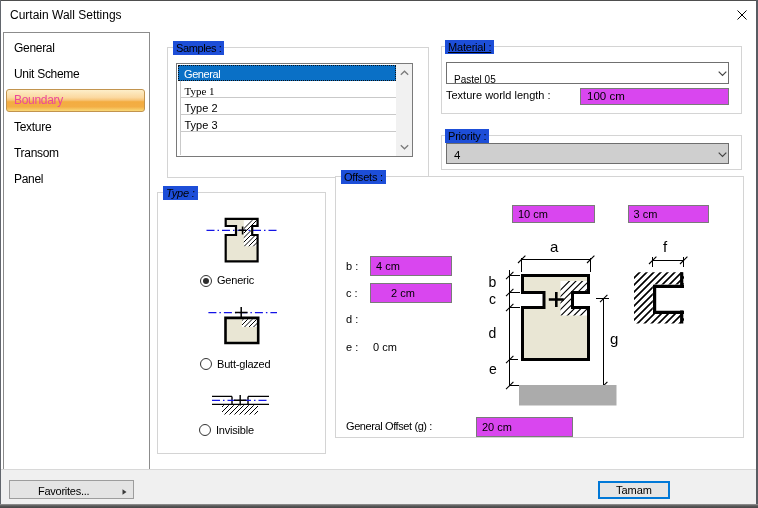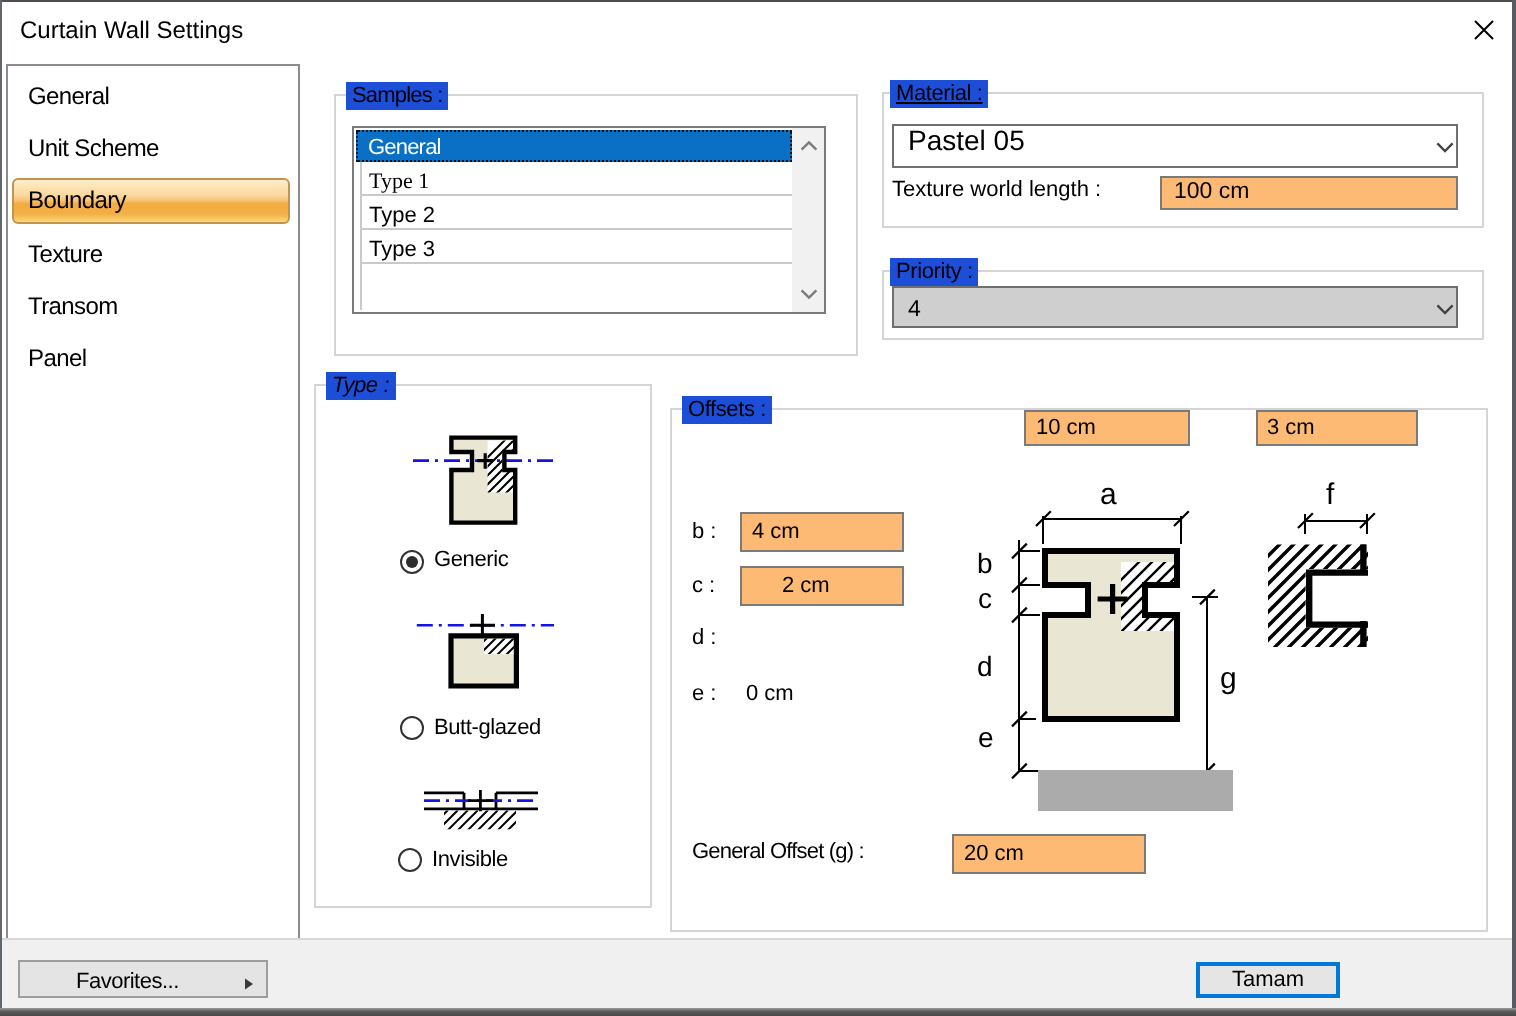--- a/index.html
+++ b/index.html
@@ -17,39 +17,39 @@
   .botbar{left:1px;top:469px;width:756px;height:35px;background:#f0f0f0;border-top:1px solid #d8d8d8;box-sizing:border-box;}
   
   .side{left:3px;top:32px;width:147px;height:439px;background:#fff;border:1px solid #8c8c8c;box-sizing:border-box;}
   .sideitem{left:14px;width:130px;height:15px;letter-spacing:-0.3px;}
   .orange{left:6px;top:89px;width:139px;height:23px;border:1px solid #c2944e;border-radius:3px;
      background:linear-gradient(#fdeec9 0%,#fbd9a1 35%,#f7c579 48%,#f3ac41 56%,#f3ae45 80%,#f7c864 92%,#f9d977 100%);box-sizing:border-box;}
   
   .group{border:1px solid #d4d4d4;box-sizing:border-box;background:#fff;}
   .glabel{background:#1d4ed8;padding:0 3px;position:absolute;top:-7px;font-size:11px;line-height:14px;letter-spacing:-0.2px;white-space:nowrap;}
   
-  .tbox{border:1px solid #7a7a7a;background:#fdba74;box-sizing:border-box;font-size:11px;line-height:14px;white-space:nowrap;}
+  .tbox{border:1px solid #7a7a7a;background:#d946ef;box-sizing:border-box;font-size:11px;line-height:14px;white-space:nowrap;}
   .combo{border:1px solid #707070;background:#fff;box-sizing:border-box;}
   .radio{width:12px;height:12px;border:1.3px solid #333;border-radius:50%;background:#fff;box-sizing:border-box;}
   .btn{background:#e5e5e5;border:1px solid #adadad;box-sizing:border-box;text-align:center;font-size:11px;color:#000;}
 </style>
 </head>
 <body>
 <div class="win">
 
   <div class="abs t12" style="left:10px;top:8px;">Curtain Wall Settings</div>
   <svg class="abs" style="left:737px;top:10px;" width="10" height="10" viewBox="0 0 10 10">
     <path d="M0.5 0.5 L9.5 9.5 M9.5 0.5 L0.5 9.5" stroke="#000" stroke-width="1" fill="none"></path>
   </svg>
 
   <div class="abs side"></div>
   <div class="abs orange"></div>
   <div class="abs t12 sideitem" style="top:41px;">General</div>
   <div class="abs t12 sideitem" style="top:67px;">Unit Scheme</div>
-  <div class="abs t12 sideitem" style="top:93px;color:#000000;">Boundary</div>
+  <div class="abs t12 sideitem" style="top:93px;color:#ec4899;">Boundary</div>
   <div class="abs t12 sideitem" style="top:120px;">Texture</div>
   <div class="abs t12 sideitem" style="top:172px;">Panel</div>
   <div class="abs t12 sideitem" style="top:146px;">Transom</div>
 
   <div class="abs group" style="left:167px;top:47px;width:262px;height:131px;">
     <span class="glabel" style="left:5px;letter-spacing:-0.4px;">Samples :</span>
   </div>
 
   <div class="abs" style="left:176px;top:63px;width:237px;height:94px;border:1px solid #7a7a7a;background:#fff;box-sizing:border-box;">
 
@@ -70,21 +70,21 @@
       <svg class="abs" style="left:3.5px;top:80px;" width="9" height="6" viewBox="0 0 9 6">
           <path d="M0.8 1.2 L4.5 4.8 L8.2 1.2" stroke="#7a7a7a" stroke-width="1.2" fill="none"></path>
         </svg>
     </div>
   </div>
 
   <div class="abs group" style="left:441px;top:46px;width:301px;height:68px;">
     <span class="glabel" style="left:3px;text-decoration:underline;">Material :</span>
   </div>
   <div class="abs combo" style="left:446px;top:61.5px;width:283px;height:22px;">
-    <div class="abs t11" style="left:7px;top:0;font-size:14px;">Pastel 05</div>
+    <div class="abs t11" style="left:7px;top:10px;font-size:10px;">Pastel 05</div>
     <svg class="abs" style="left:271px;top:8px;" width="9" height="6" viewBox="0 0 9 6">
         <path d="M0.7 0.7 L4.5 4.5 L8.3 0.7" stroke="#434343" stroke-width="1.2" fill="none"></path>
       </svg>
   </div>
   <div class="abs t11" style="left:446px;top:88px;">Texture world length :</div>
   <div class="abs tbox" style="left:580px;top:88px;width:149px;height:17px;"><span style="margin-left:6px;font-size:11.5px;line-height:15px;">100 cm</span></div>
 
   <div class="abs group" style="left:441px;top:135px;width:301px;height:35px;">
     <span class="glabel" style="left:3px;">Priority :</span>
   </div>
@@ -140,21 +140,21 @@
     <clipPath id="ih">
         <path d="M222 405.2 H 258 V 414.6 H 222 Z"></path>
       </clipPath>
     <g clip-path="url(#ih)" stroke="#000" stroke-width="1">
       <path d="M218 416 l11-11 M223 416 l11-11 M228 416 l11-11 M233 416 l11-11 M238 416 l11-11 M243 416 l11-11 M248 416 l11-11 M253 416 l11-11 M213 416 l11-11"></path>
     </g>
   </svg>
   <div class="abs radio" style="left:199px;top:423.5px;"></div>
   <div class="abs t11" style="left:216px;top:423px;letter-spacing:-0.2px;">Invisible</div>
 
-  <div class="abs group" style="left:335px;top:204px;width:409px;height:262px;">
+  <div class="abs group" style="left:335px;top:176px;width:409px;height:262px;">
     <span class="glabel" style="left:5px;">Offsets :</span>
   </div>
   <div class="abs tbox" style="left:512px;top:204.5px;width:82.5px;height:18px;"><span style="margin-left:5px;line-height:16px;">10 cm</span></div>
   <div class="abs tbox" style="left:627.5px;top:204.5px;width:81px;height:18px;"><span style="margin-left:5px;line-height:16px;">3 cm</span></div>
 
   <div class="abs t11" style="left:346px;top:259px;">b :</div>
   <div class="abs tbox" style="left:370px;top:255.5px;width:82px;height:20.5px;"><span style="margin-left:5px;line-height:18px;">4 cm</span></div>
   <div class="abs t11" style="left:346px;top:285.5px;">c :</div>
   <div class="abs tbox" style="left:370px;top:282.5px;width:82px;height:20px;"><span style="margin-left:20px;line-height:18px;">2 cm</span></div>
   <div class="abs t11" style="left:346px;top:311.5px;">d :</div>

